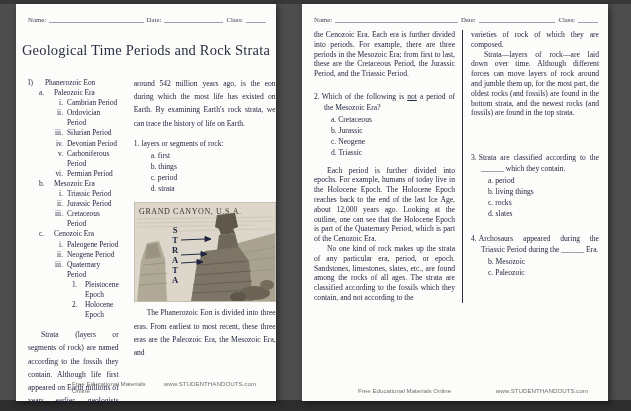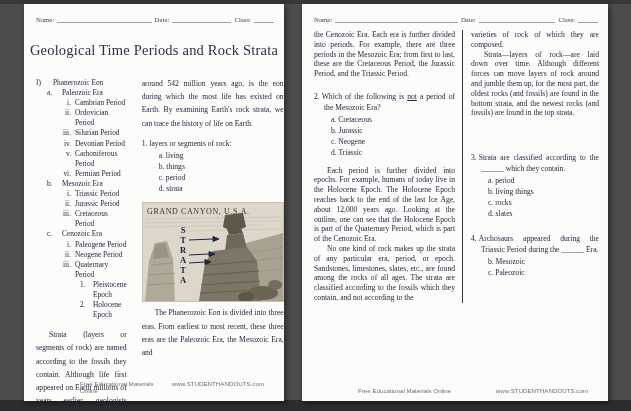--- a/index.html
+++ b/index.html
@@ -2,21 +2,21 @@
 <html><head>
 <meta charset="utf-8">
 <style>
   html,body{margin:0;padding:0}
   body{width:631px;height:411px;overflow:hidden;background:#4a4a4a}
   .stage{position:relative;width:631px;height:411px;
     background:linear-gradient(180deg,#383838 0,#383838 4px,#4d4d4d 4px,#4d4d4d 400px,#2d2d2d 400px,#2d2d2d 411px)}
   .page{position:absolute;top:4px;height:397px;background:#fcfcfa;
     box-shadow:2px 2px 6px rgba(0,0,0,.5);
     font-family:"Liberation Serif","DejaVu Serif",serif;color:#232741}
-  .page1{left:24px;width:260px}
+  .page1{left:16px;width:260px}
   .page2{left:302px;width:306px}
 
   .hdr{display:flex;align-items:flex-end;margin:11px 10px 0 12px;font-size:6.8px;color:#3f4458;gap:3px}
   .hline{border-bottom:1px solid #9aa0b2;height:7px}
   .hline-name{flex:1.6}.hline-date{flex:1}.hline-class{width:20px}
 
   .title{margin:19px 0 0;font-size:14.5px;font-weight:normal;text-align:center;letter-spacing:.2px;color:#2c3044}
 
   .cols{display:flex;margin-top:18px;padding:0 7px 0 12px}
   .page2 .cols{margin-top:7px;padding:0 9px 0 12px}
@@ -158,21 +158,21 @@
         <p class="para indent after-outline">Strata (layers or segments of rock) are named according to the fossils they contain. Although life first appeared on Earth millions of years earlier, geologists (people who study the form and history of Earth) focus on the Phanerozoic Eon. This is because the Phanerozoic Eon, which began</p>
       </div>
 
       <div class="vdiv"></div>
 
       <div class="colR">
         <p class="para">around 542 million years ago, is the eon during which the most life has existed on Earth. By examining Earth's rock strata, we can trace the history of life on Earth.</p>
 
         <p class="q q1"><span class="qnum">1.</span><span>layers or segments of rock:</span></p>
         <div class="opts">
-            <div class="opt">a. living</div>
+            <div class="opt">a. first</div>
             <div class="opt">b. things</div>
             <div class="opt">c. period</div>
             <div class="opt">d. strata</div>
           </div>
 
         <div class="canyon-wrap">
           <svg class="canyon" width="140" height="98" viewBox="0 0 140 98">
             <rect width="140" height="98" fill="#dcd7ca"></rect>
             <g stroke="#c6c0b1" stroke-width="0.6">
               <line x1="2" y1="16" x2="138" y2="14"></line>

